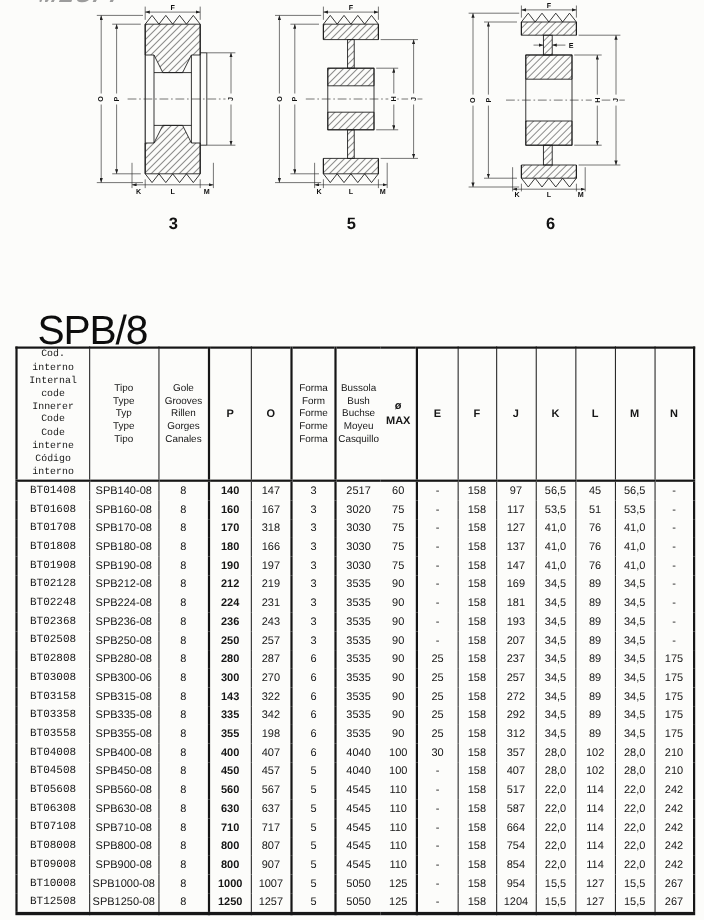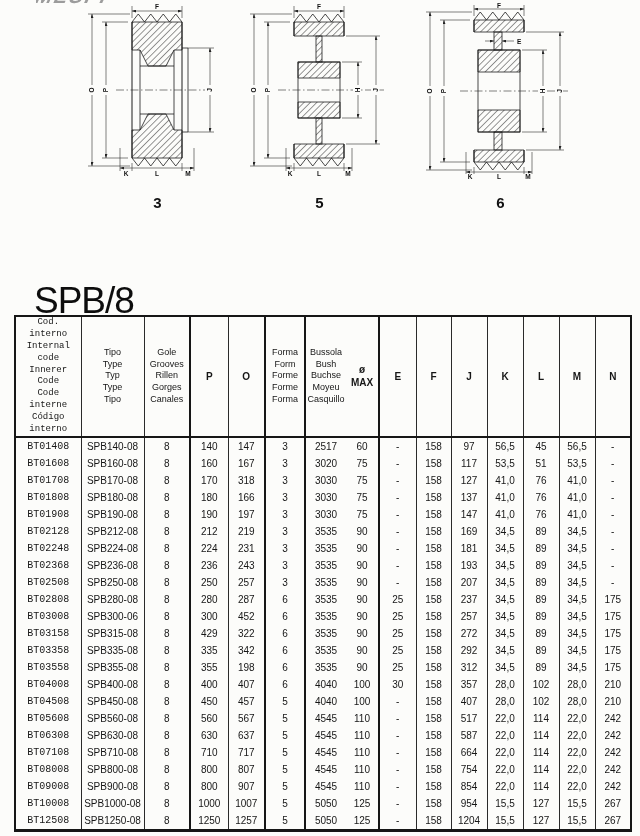--- a/index.html
+++ b/index.html
@@ -59,21 +59,21 @@
   th:nth-child(8),td:nth-child(8){border-left:none;}
   thead th{
     height:65px;font-size:9px;font-weight:normal;line-height:1.32;
     border-bottom:2px solid #161616;
   }
   th:nth-child(4),th:nth-child(5),th:nth-child(8),th:nth-child(9),th:nth-child(10),
   th:nth-child(11),th:nth-child(12),th:nth-child(13),th:nth-child(14),th:nth-child(15){
     font-weight:bold;font-size:10px;
   }
   td{height:17px;font-size:10px;}
-  td:nth-child(4){font-weight:normal;}
+  td:nth-child(4){font-weight:bold;}
 </style>
 </head>
 <body>
 
 <div class="logo">
   <span>MESPI</span>
 </div>
 
 <figure id="fig3">
   <svg width="175" height="178" viewBox="0 0 175 178">
@@ -471,37 +471,37 @@
           <td>34,5</td>
           <td>89</td>
           <td>34,5</td>
           <td>175</td>
         </tr>
         <tr>
           <td>BT03008</td>
           <td>SPB300-06</td>
           <td>8</td>
           <td>300</td>
-          <td>452</td>
+          <td>270</td>
           <td>6</td>
           <td>3535</td>
           <td>90</td>
           <td>25</td>
           <td>158</td>
           <td>257</td>
           <td>34,5</td>
           <td>89</td>
           <td>34,5</td>
           <td>175</td>
         </tr>
         <tr>
           <td>BT03158</td>
           <td>SPB315-08</td>
           <td>8</td>
-          <td>429</td>
+          <td>143</td>
           <td>322</td>
           <td>6</td>
           <td>3535</td>
           <td>90</td>
           <td>25</td>
           <td>158</td>
           <td>272</td>
           <td>34,5</td>
           <td>89</td>
           <td>34,5</td>

